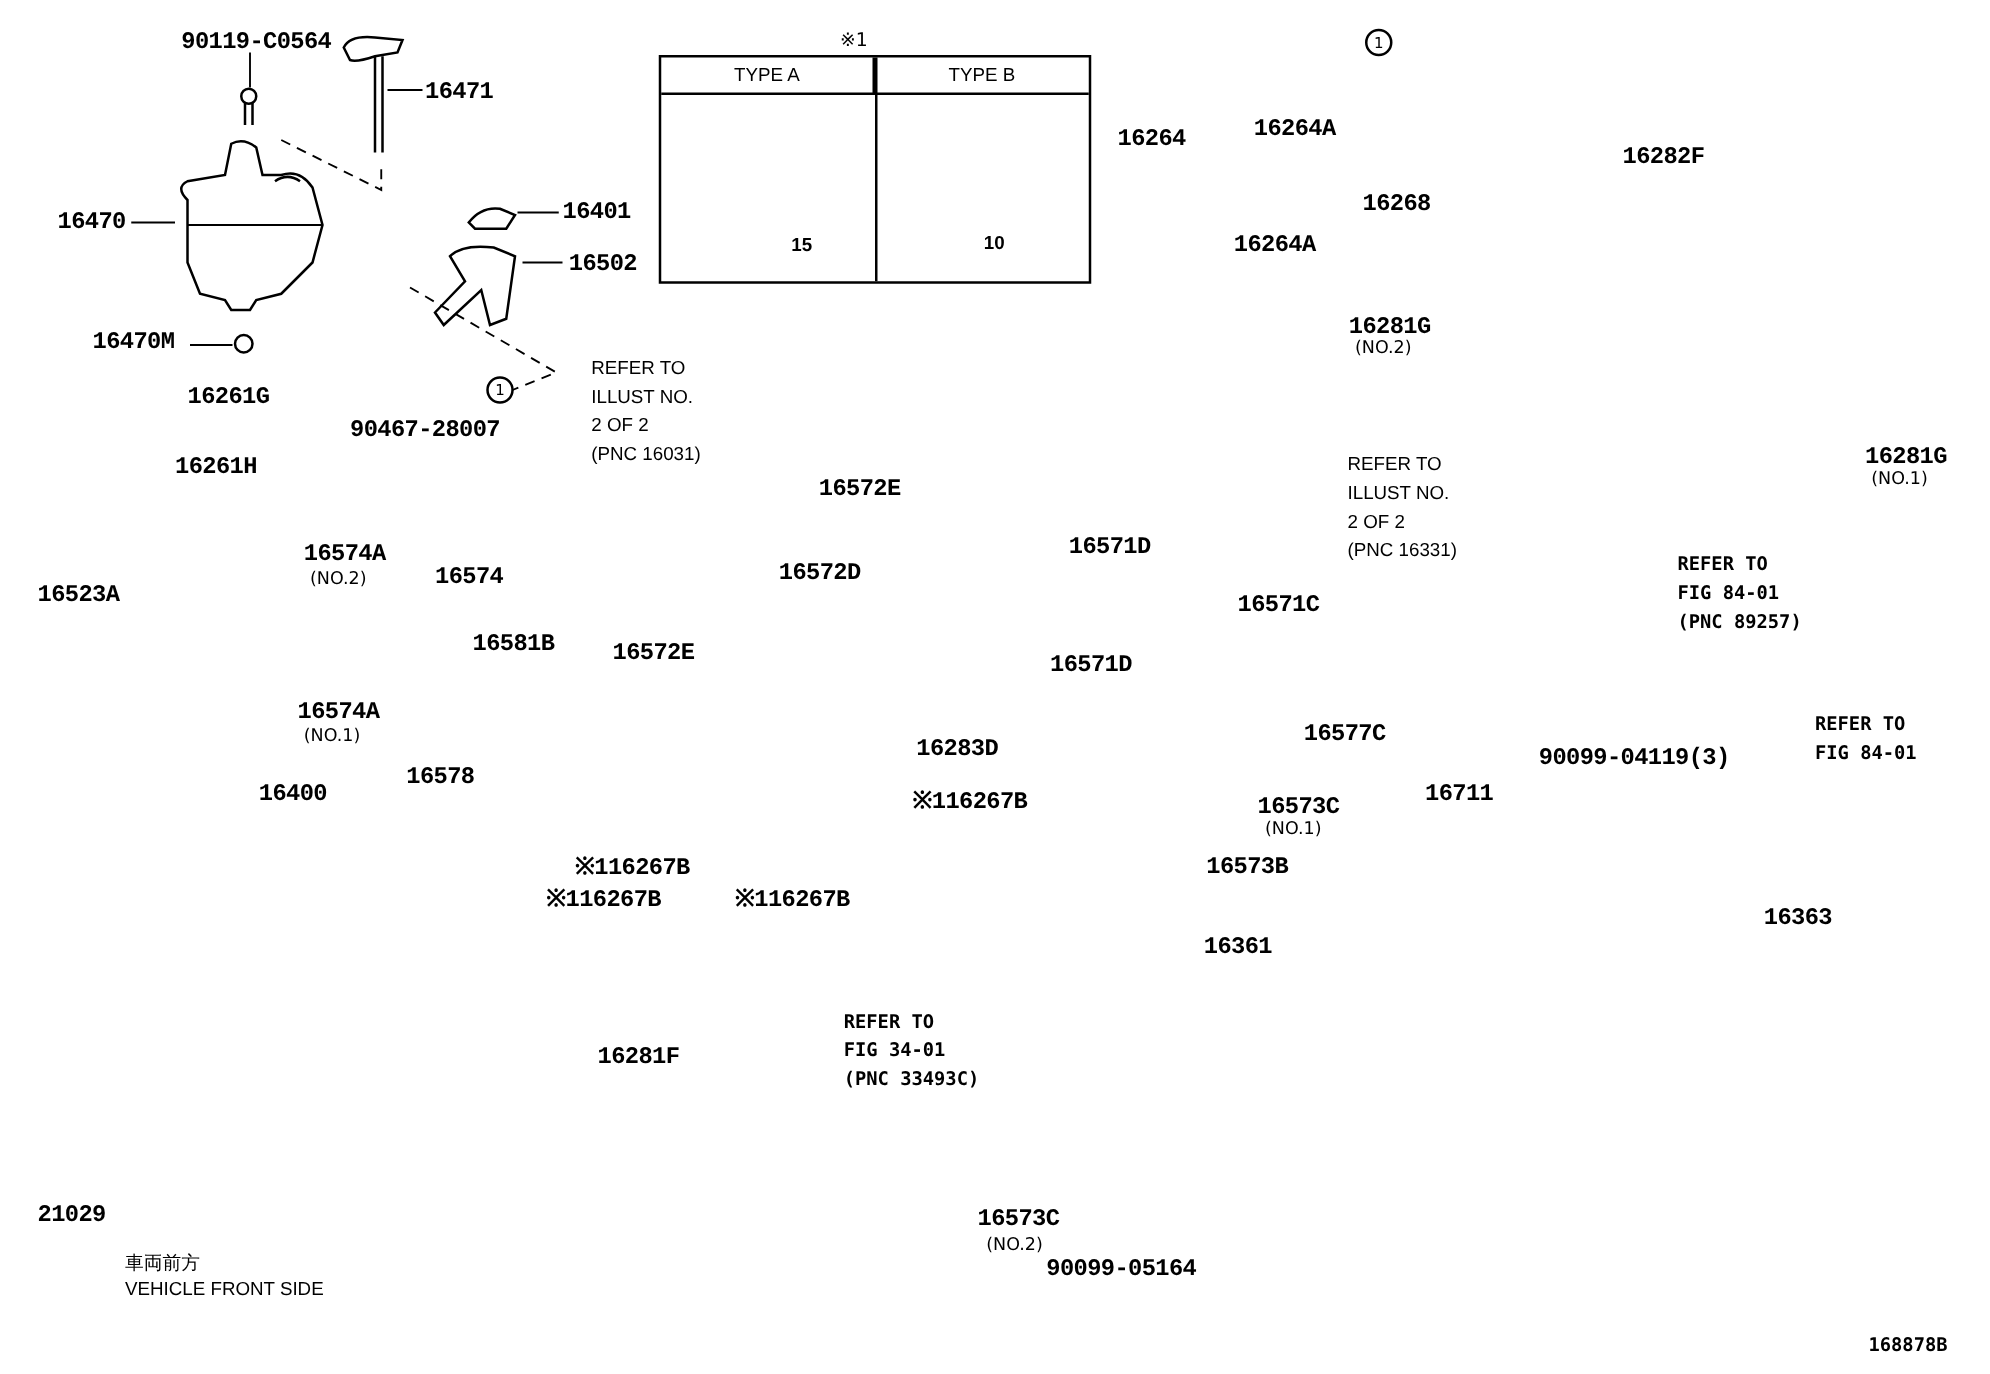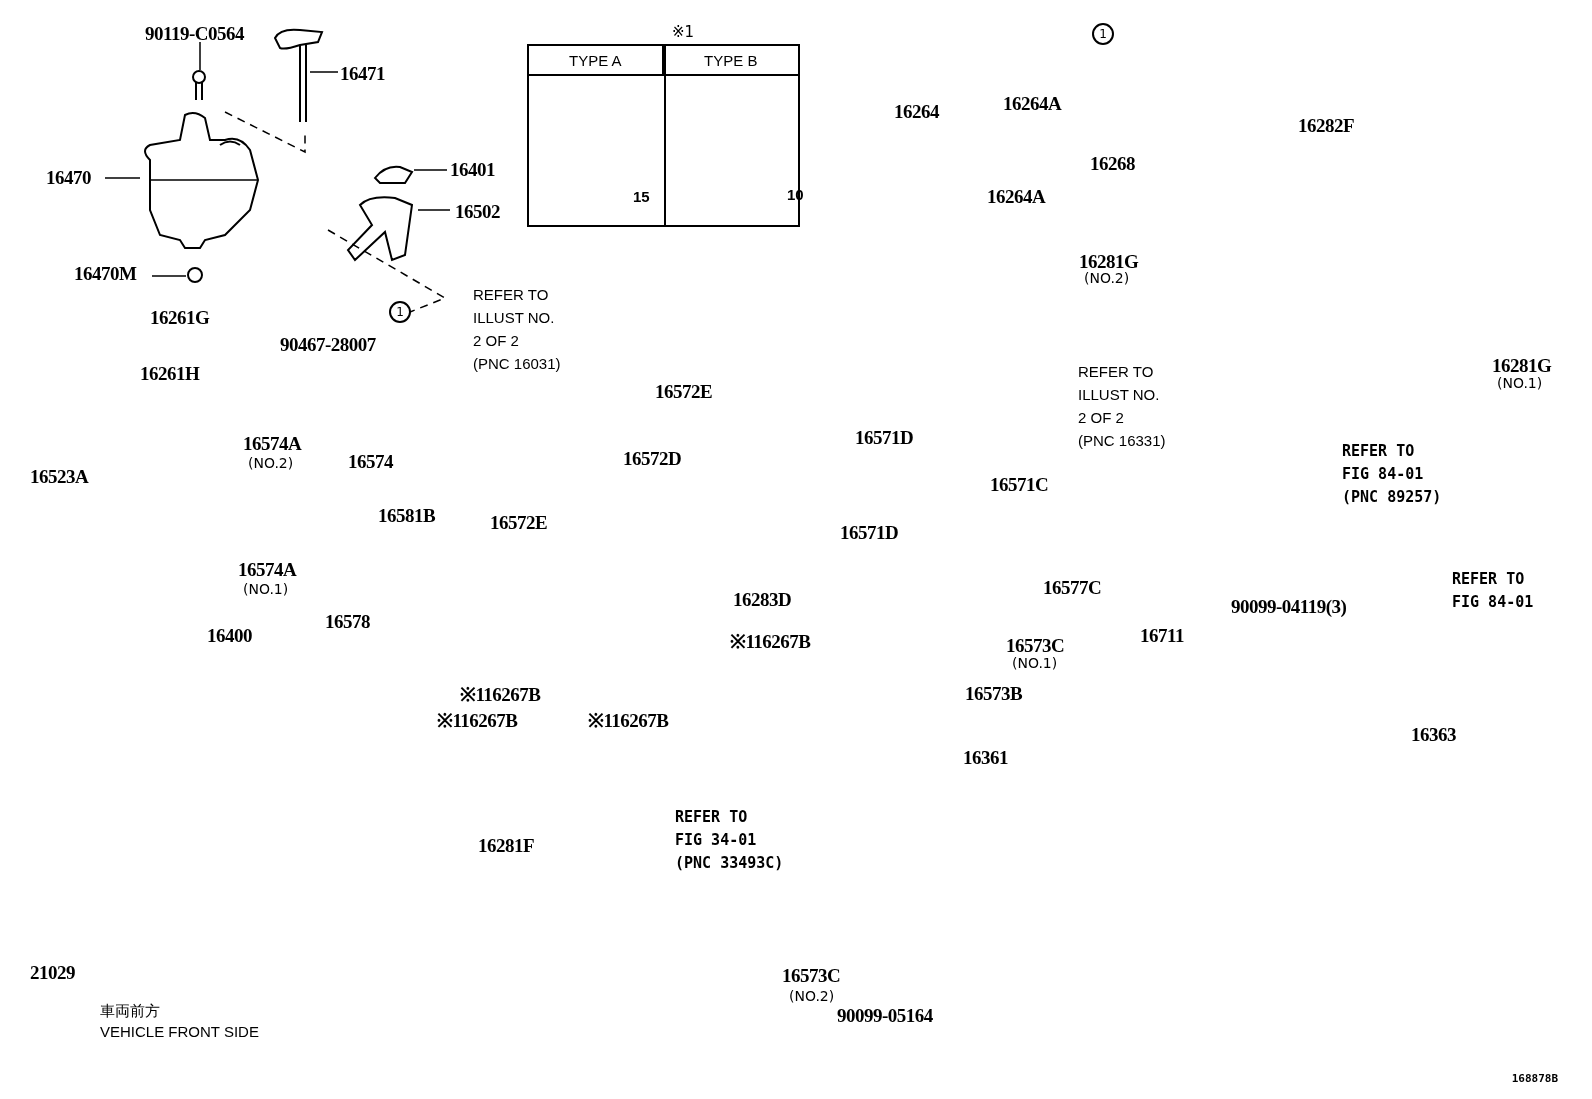--- a/index.html
+++ b/index.html
@@ -1,29 +1,29 @@
 <!DOCTYPE html>
 <html><head>
 <meta charset="utf-8">
 <style>
   html, body { margin: 0; padding: 0; background: #ffffff; }
   body { width: 1592px; height: 1099px; position: relative; overflow: hidden; font-family: "DejaVu Serif", serif; color: #000; }
   #diagram { position: absolute; left: 0; top: 0; width: 1592px; height: 1099px; }
-  .lbl { position: absolute; font-family: Liberation Serif, serif; font-weight: bold; font-size: 19px; letter-spacing: -0.5px; white-space: nowrap; line-height: 1; }
+  .lbl { position: absolute; font-family: Liberation Mono, monospace; font-weight: bold; font-size: 19px; letter-spacing: -0.5px; white-space: nowrap; line-height: 1; }
   .sub { position: absolute; font-family: "DejaVu Sans", sans-serif; font-size: 14px; white-space: nowrap; line-height: 1; }
   .note { position: absolute; font-family: "Liberation Sans", sans-serif; font-size: 15px; line-height: 23px; white-space: pre; }
   .note.serif { font-family: "DejaVu Sans Mono", monospace; font-weight: bold; font-size: 15px; }
-  .typebox { position: absolute; left: 527px; top: 44px; width: 273px; height: 183px; border: 2px solid #000; box-sizing: border-box; }
+  .typebox { position: absolute; left: 527px; top: 44px; width: 346px; height: 183px; border: 2px solid #000; box-sizing: border-box; }
   .typebox .hdr { position: absolute; top: 0; height: 30px; width: 50%; border-bottom: 2px solid #000; box-sizing: border-box; font-family: "Liberation Sans", sans-serif; font-size: 15px; display: flex; align-items: center; justify-content: center; }
   .typebox .hdr.a { left: 0; border-right: 2px solid #000; }
   .typebox .hdr.b { right: 0; }
   .typebox .divider { position: absolute; left: 50%; top: 0; bottom: 0; border-left: 2px solid #000; }
   .dim { position: absolute; font-family: "Liberation Sans", sans-serif; font-size: 15px; font-weight: bold; }
   .asterisk { position: absolute; font-family: "DejaVu Sans", sans-serif; font-size: 15px; }
-  .fig-id { position: absolute; right: 34px; bottom: 14px; font-family: "DejaVu Sans Mono", monospace; font-weight: bold; font-size: 11px; }
+  .fig-id { position: absolute; right: 34px; bottom: 14px; font-family: "DejaVu Sans Mono", monospace; font-weight: bold; font-size: 15px; }
   .front { position: absolute; left: 100px; top: 1000px; font-family: "Liberation Sans", sans-serif; font-size: 15px; line-height: 21px; }
   .circle-ref { position: absolute; width: 22px; height: 22px; border: 2px solid #000; border-radius: 50%; box-sizing: border-box; font-family: "DejaVu Sans", sans-serif; font-size: 12px; display: flex; align-items: center; justify-content: center; }
 </style>
 </head>
 <body>
 
 
 
 <svg id="diagram" width="1592" height="1099" viewBox="0 0 1592 1099" fill="none" stroke="#000" stroke-width="2">
 

